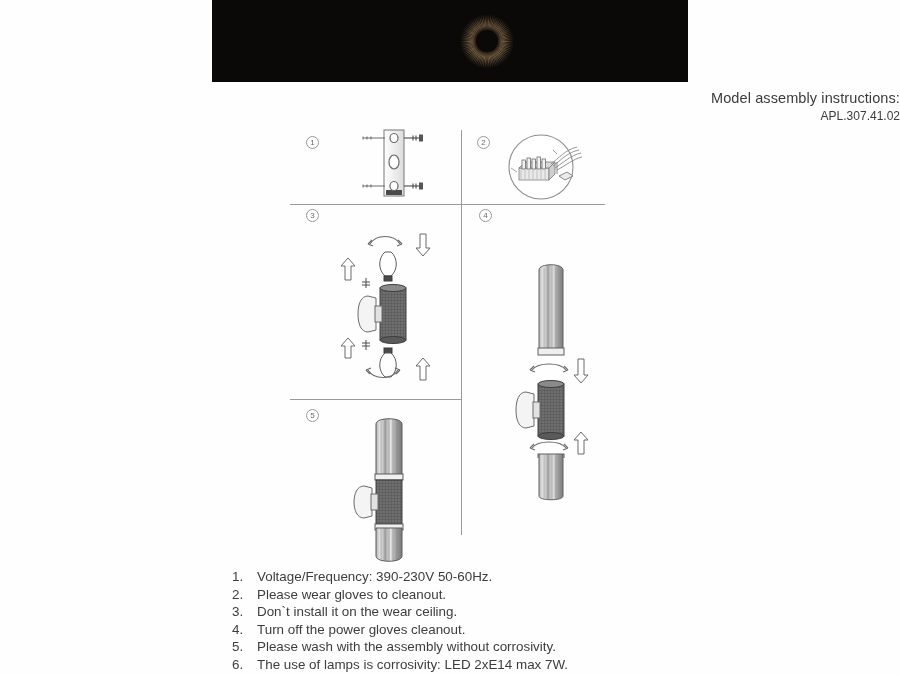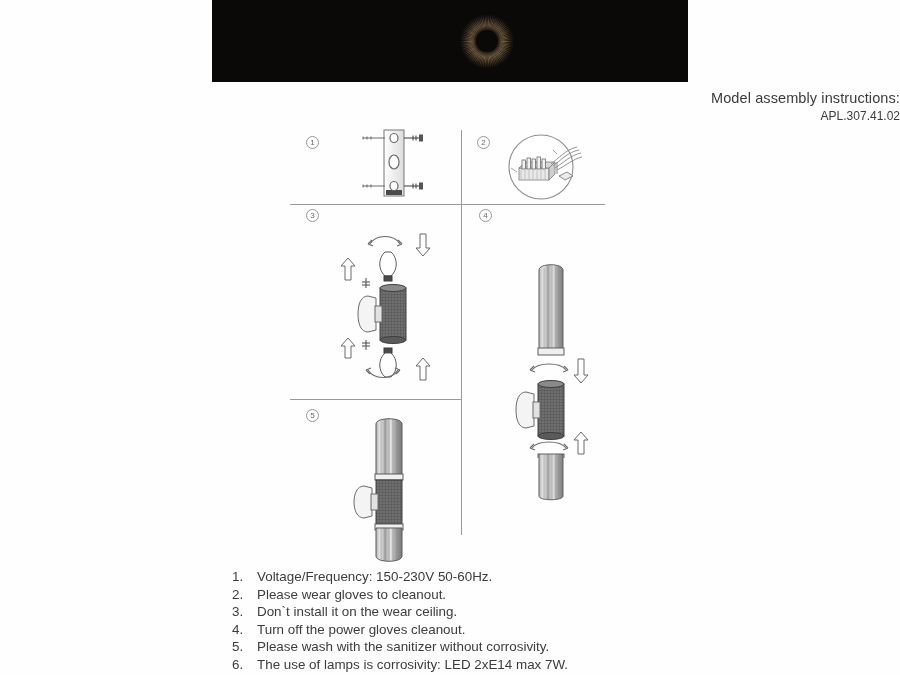--- a/index.html
+++ b/index.html
@@ -512,37 +512,37 @@
       <line x1="49" y1="114" x2="49" y2="148"></line>
       <line x1="53" y1="114" x2="53" y2="147"></line>
       <line x1="58" y1="114" x2="58" y2="145"></line>
     </g>
   </svg>
 </div>
 
 <div id="instructions">
   <div class="inst-row">
     <span class="inst-idx">1.</span>
-    <span class="inst-txt">Voltage/Frequency: 150-230V 50-60Hz.</span>
+    <span class="inst-txt">Voltage/Frequency: 390-230V 50-60Hz.</span>
   </div>
   <div class="inst-row">
     <span class="inst-idx">2.</span>
     <span class="inst-txt">Please wear gloves to cleanout.</span>
   </div>
   <div class="inst-row">
     <span class="inst-idx">3.</span>
     <span class="inst-txt">Don`t install it on the wear ceiling.</span>
   </div>
   <div class="inst-row">
     <span class="inst-idx">4.</span>
     <span class="inst-txt">Turn off the power gloves cleanout.</span>
   </div>
   <div class="inst-row">
     <span class="inst-idx">5.</span>
-    <span class="inst-txt">Please wash with the sanitizer without corrosivity.</span>
+    <span class="inst-txt">Please wash with the assembly without corrosivity.</span>
   </div>
   <div class="inst-row">
     <span class="inst-idx">6.</span>
     <span class="inst-txt">The use of lamps is corrosivity: LED 2xE14 max 7W.</span>
   </div>
 </div>
 
 </div>
 
 </body></html>

